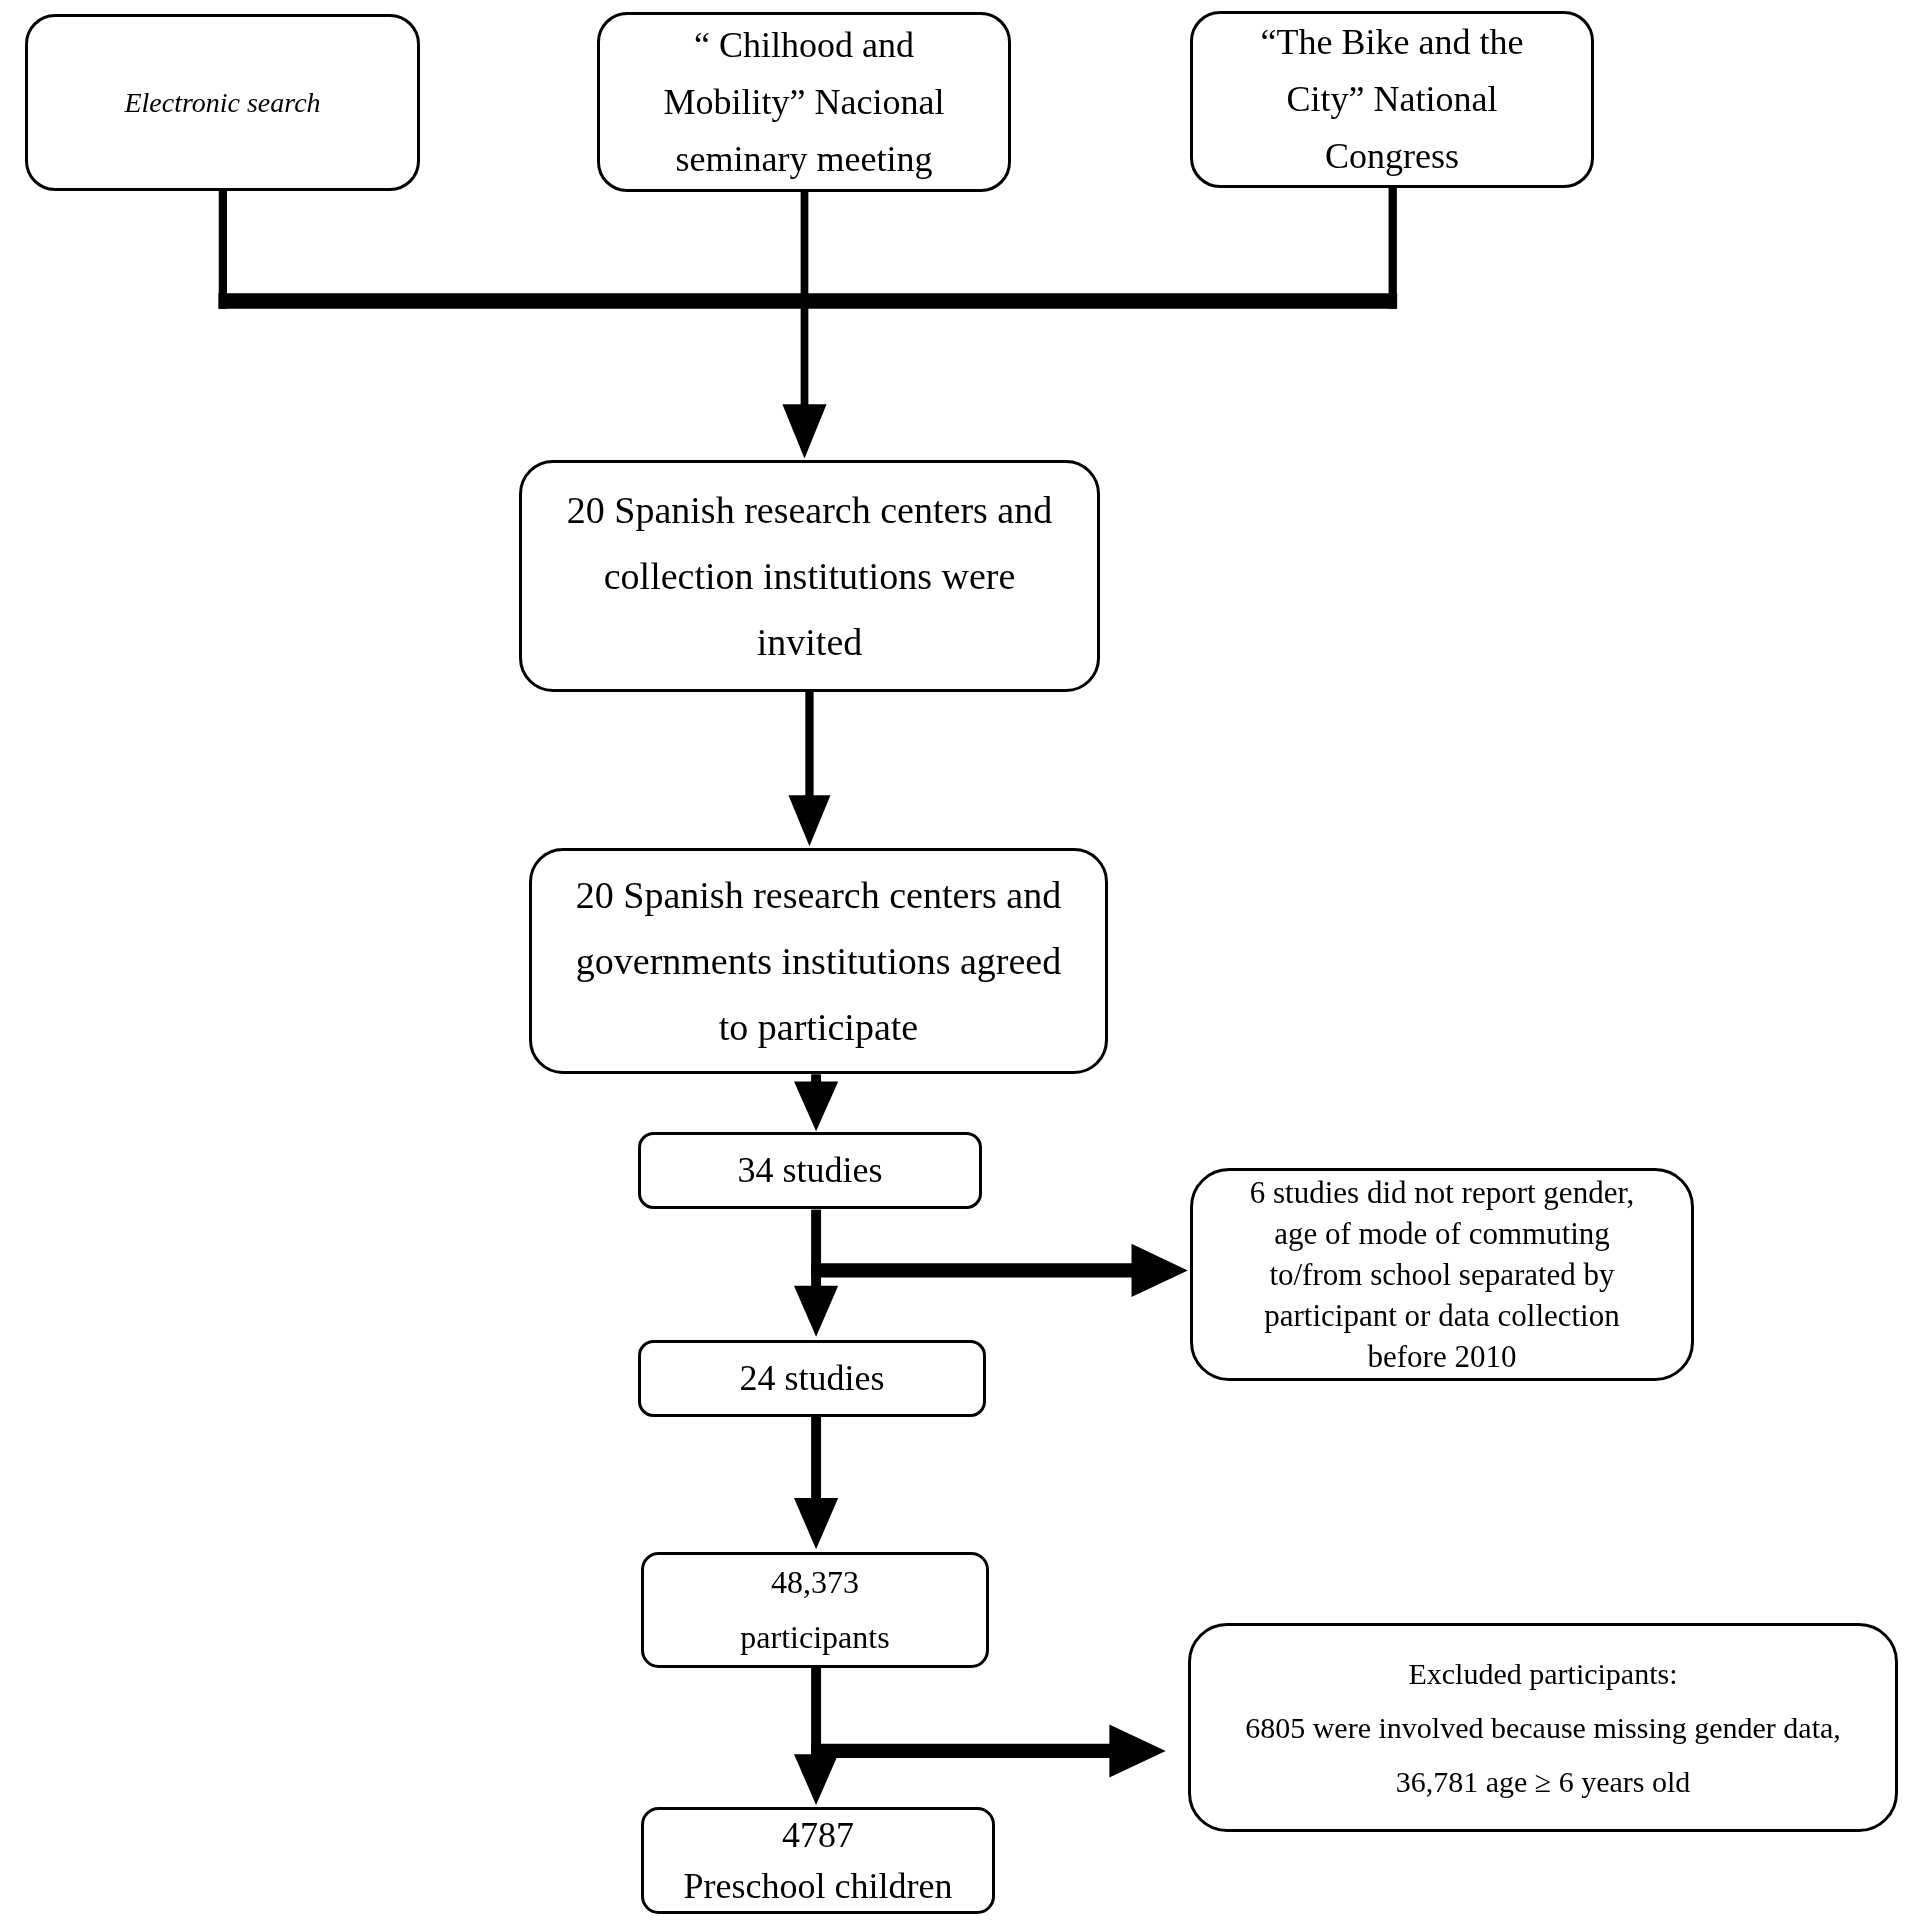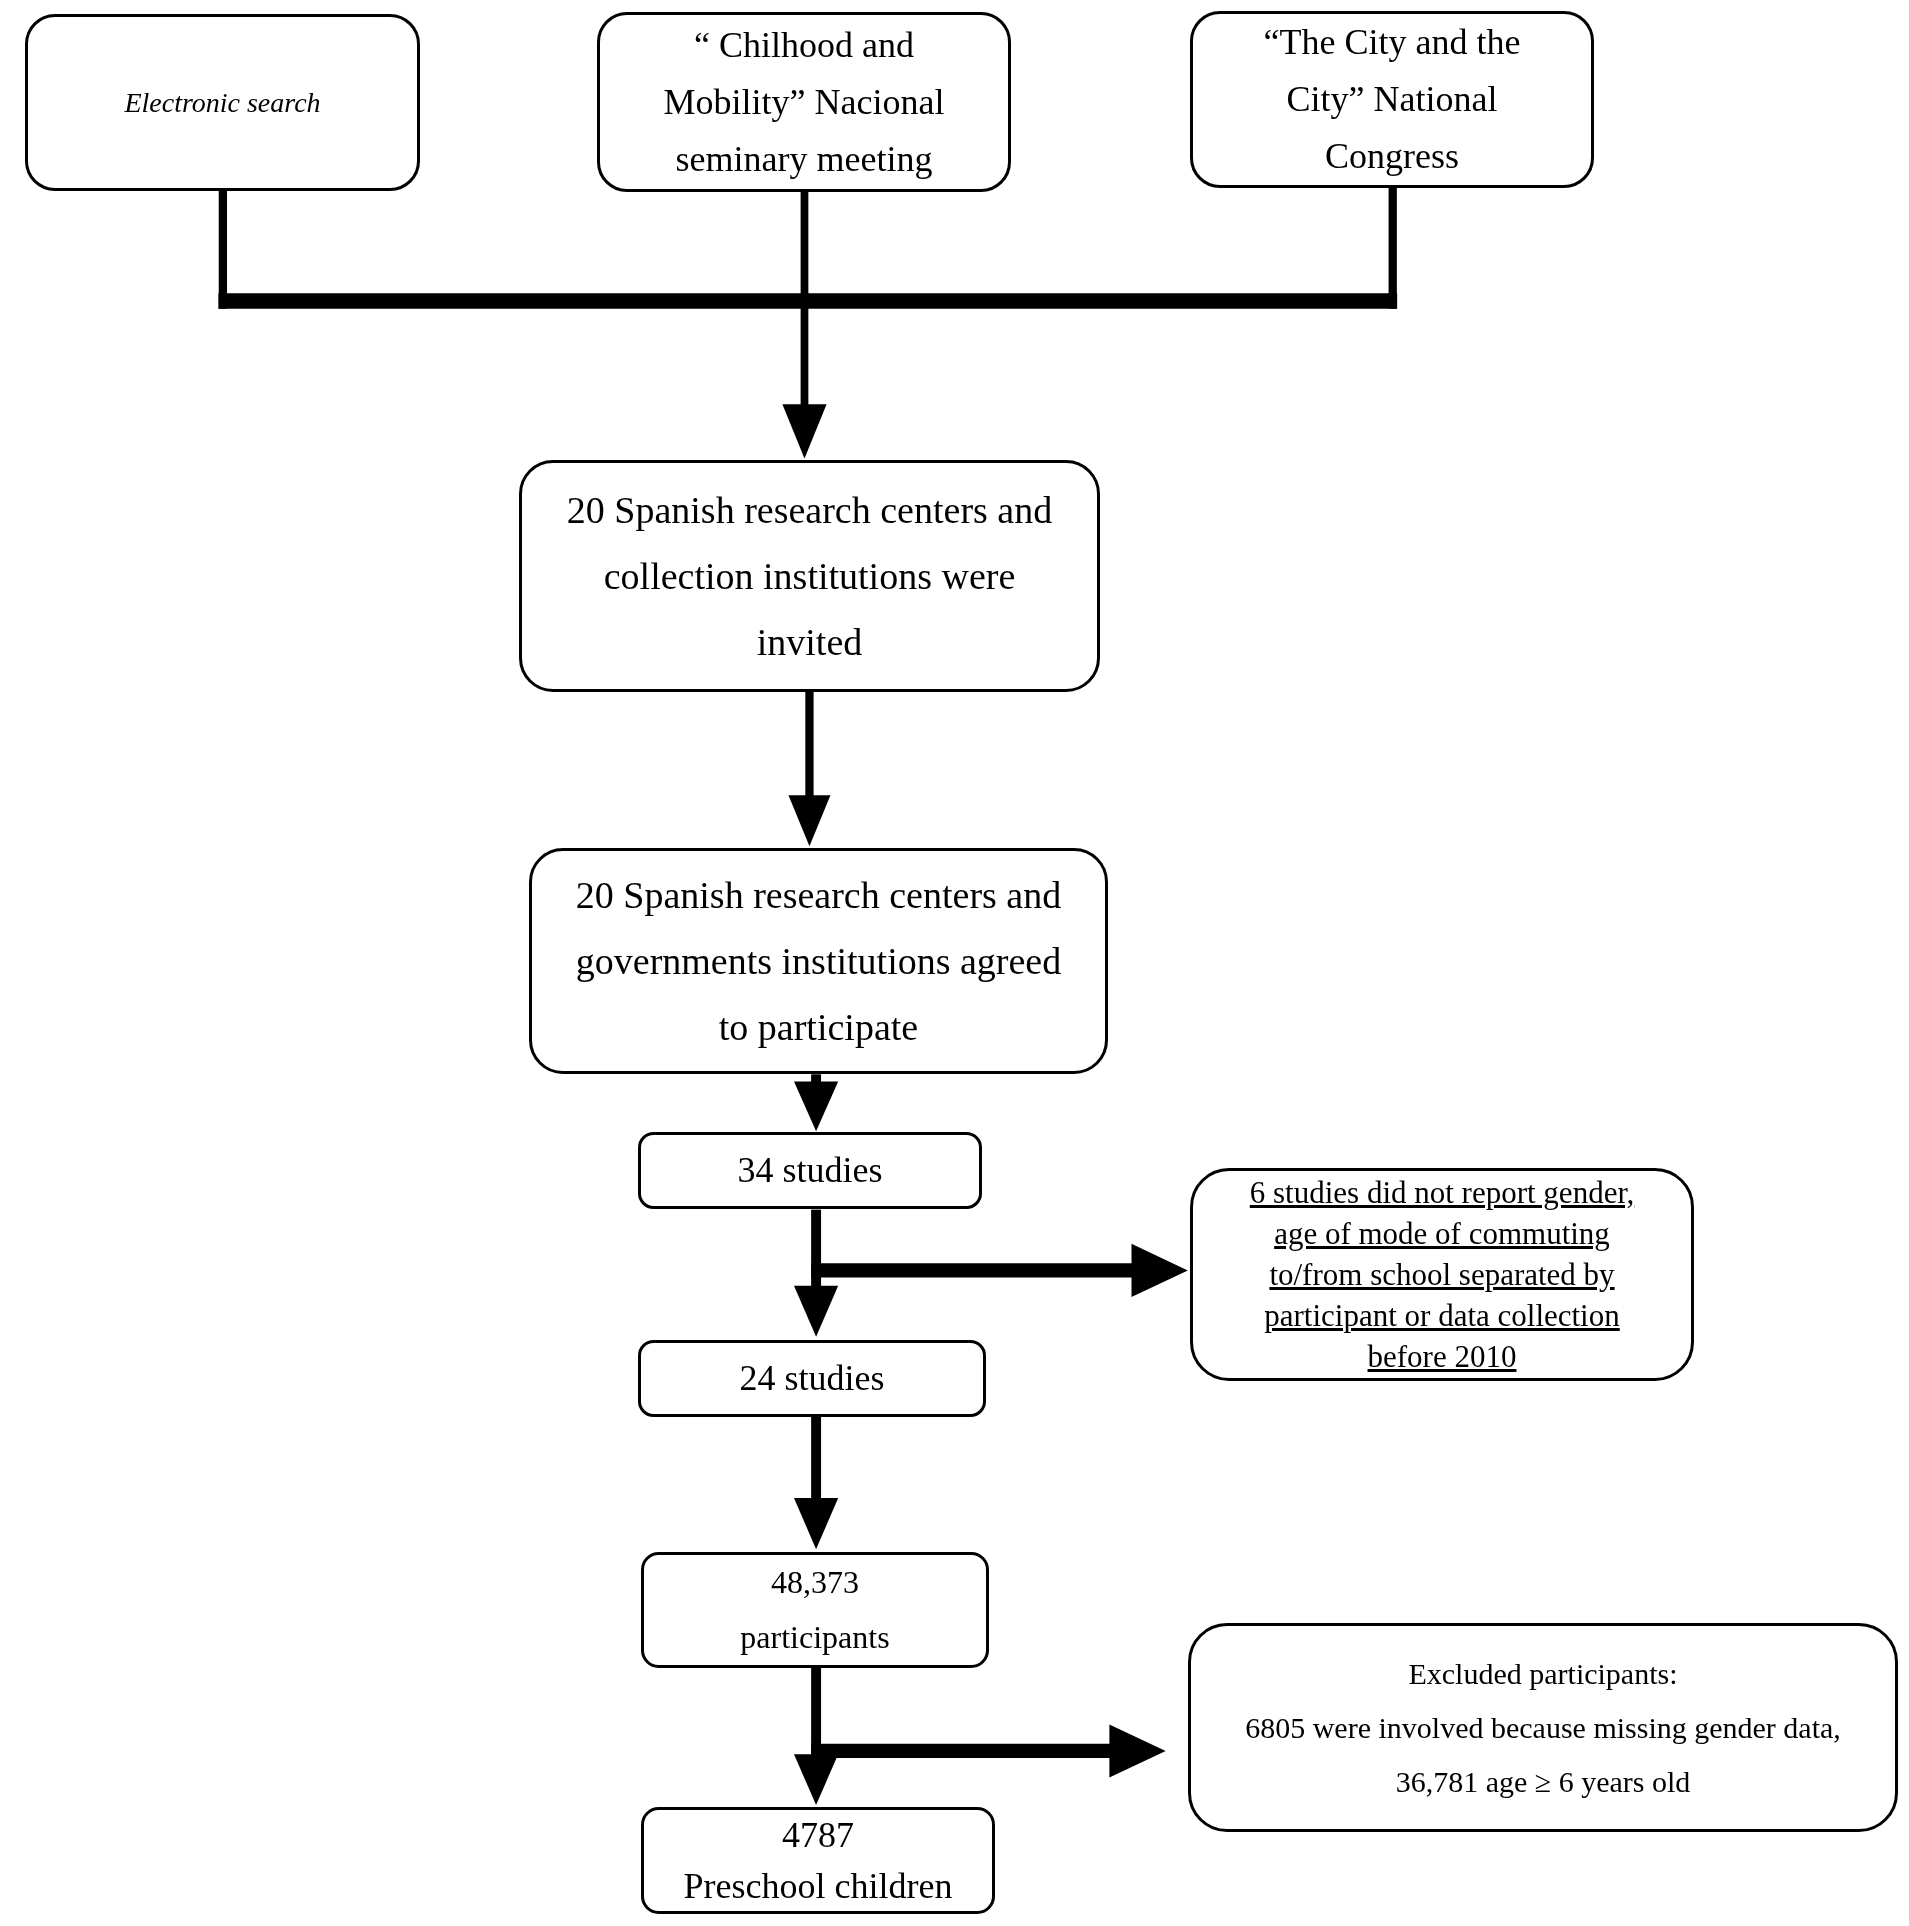--- a/index.html
+++ b/index.html
@@ -40,21 +40,21 @@
 
   .b-electronic { left: 25px;   top: 14px;   width: 395px;  height: 177px; border-radius: 30px; font-size: 28px; line-height: 57px; font-style: italic; }
   .b-childhood  { left: 597px; top: 12px;   width: 414px;  height: 180px; border-radius: 30px; font-size: 36px; line-height: 57px; }
   .b-bike       { left: 1190px; top: 11px;   width: 404px;  height: 177px; border-radius: 30px; font-size: 36px; line-height: 57px; }
   .b-invited    { left: 519px;  top: 460px;  width: 581px; height: 232px; border-radius: 34px; font-size: 38px; line-height: 66px; }
   .b-agreed     { left: 529px;  top: 848px; width: 579px; height: 226px; border-radius: 34px; font-size: 38px; line-height: 66px; }
   .b-s34        { left: 638px; top: 1132px; width: 344px;  height: 77px; border-radius: 15.5px; font-size: 36px; line-height: 55px; }
   .b-s28        { left: 638px; top: 1340px; width: 348px;  height: 77px; border-radius: 15.5px; font-size: 36px; line-height: 55px; }
   .b-part       { left: 641px; top: 1552px; width: 348px;  height: 116px; border-radius: 17.7px; font-size: 32px; line-height: 55px; }
   .b-pre        { left: 641px; top: 1807px; width: 354px;  height: 107px; border-radius: 17.7px; font-size: 36px; line-height: 51px; }
-  .b-exstud     { left: 1190px; top: 1168px; width: 504px;  height: 213px; border-radius: 39px; font-size: 31px; line-height: 41px; text-decoration: underline; }
+  .b-exstud     { left: 1190px; top: 1168px; width: 504px;  height: 213px; border-radius: 39px; font-size: 31px; line-height: 41px; }
   .b-expart     { left: 1188px; top: 1623px; width: 710px; height: 209px; border-radius: 39px; font-size: 30px; line-height: 46px; gap: 8px; }
 </style>
 </head>
 <body>
 
 <div class="canvas">
 
   <svg class="connectors" viewBox="0 0 3457 3487" aria-hidden="true">
 
     <line x1="403" y1="345" x2="403" y2="559" stroke-width="15"></line>
@@ -88,21 +88,21 @@
     <div class="ln">Electronic search</div>
   </div>
 
   <div class="box b-childhood">
     <div class="ln">“ Chilhood and</div>
     <div class="ln">Mobility” Nacional</div>
     <div class="ln">seminary meeting</div>
   </div>
 
   <div class="box b-bike">
-    <div class="ln">“The City and the</div>
+    <div class="ln">“The Bike and the</div>
     <div class="ln">City” National</div>
     <div class="ln">Congress</div>
   </div>
 
   <div class="box b-invited">
     <div class="ln">20 Spanish research centers and</div>
     <div class="ln">collection institutions were</div>
     <div class="ln">invited</div>
   </div>
 

